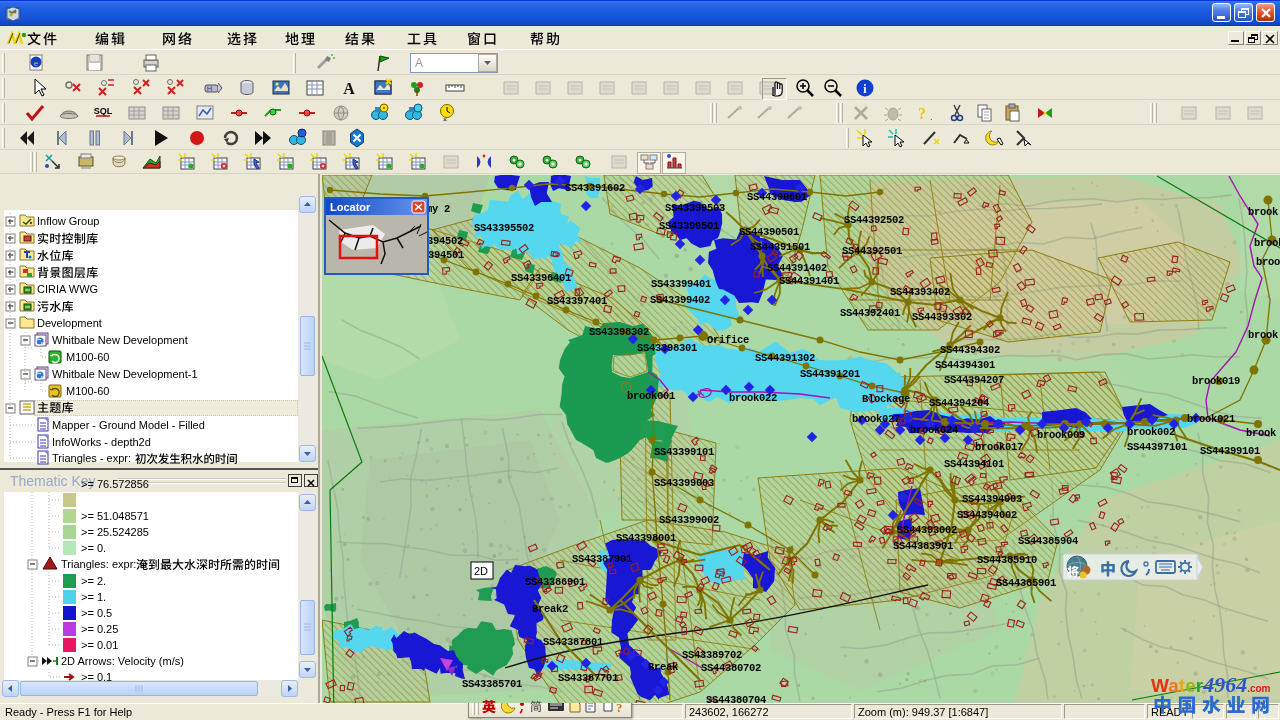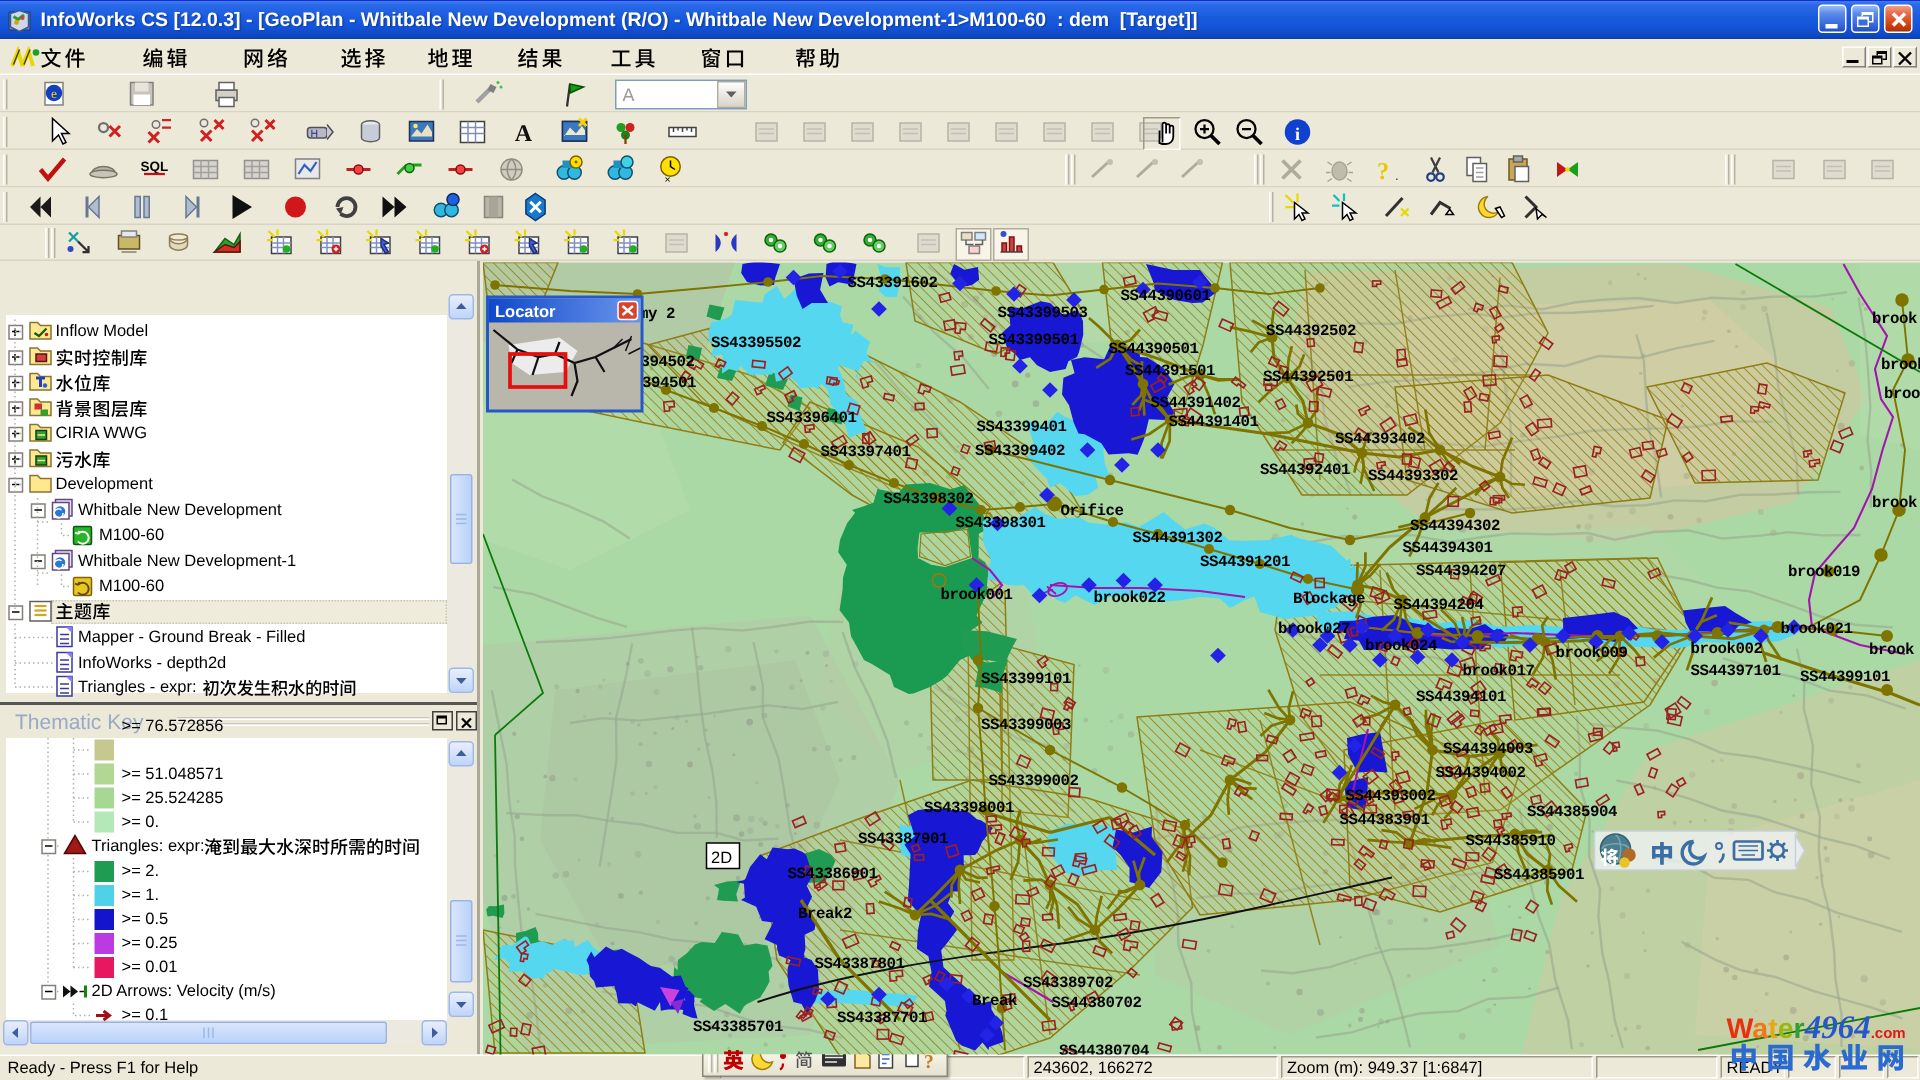--- a/index.html
+++ b/index.html
@@ -12,21 +12,20 @@
 <div id="page">
 
 <div class="abs" style="left:0;top:0;width:1280px;height:26px;background:linear-gradient(#387df0 0%,#2a6ae8 8%,#1b5cdf 40%,#1353d8 70%,#0d47c0 92%,#0a3eb0 100%);border-top:1px solid #0831d9">
 <svg class="abs" style="left:5px;top:4px" width="18" height="18" viewBox="0 0 18 18">
 <rect x="1" y="3" width="14" height="12" rx="1" fill="#7a9ad0" stroke="#28427e"></rect>
 <path d="M2 4 L8 2 L14 4 L14 13 L8 16 L2 13 Z" fill="#cdd8ea" stroke="#3a5a96"></path>
 <path d="M4 6 l3 2 l4 -3" stroke="#2c9e2c" fill="none" stroke-width="2"></path>
 <circle cx="6" cy="10" r="1.6" fill="#e0a000"></circle>
         <circle cx="10" cy="7" r="1.4" fill="#d04040"></circle>
 </svg>
-<div class="abs" style="left:27px;top:4px;font-size:13px;font-weight:bold;color:#fff;text-shadow:1px 1px 1px #1040a0;white-space:nowrap">InfoWorks CS [12.0.3] - [GeoPlan - Whitbale New Development (R/O) - Whitbale New Development-1&gt;M100-60&nbsp;&nbsp;: dem&nbsp;&nbsp;[Target]]</div>
 </div>
 
 <div class="abs" style="left:1212px;top:3px;width:19px;height:19px;border-radius:3px;border:1px solid #fff;background:linear-gradient(#9cbcf8 0%,#5a8ae8 30%,#3a6ae0 70%,#2050c0 100%)">
       <div class="abs" style="left:4px;top:12px;width:8px;height:3px;background:#fff"></div>
     </div>
 <div class="abs" style="left:1234px;top:3px;width:19px;height:19px;border-radius:3px;border:1px solid #fff;background:linear-gradient(#9cbcf8 0%,#5a8ae8 30%,#3a6ae0 70%,#2050c0 100%)">
       <div class="abs" style="left:6px;top:4px;width:8px;height:7px;border:1px solid #fff;border-top-width:2px"></div>
       <div class="abs" style="left:3px;top:7px;width:8px;height:7px;border:1px solid #fff;border-top-width:2px;background:#3a6ae0"></div>
     </div>
 <div class="abs" style="left:1256px;top:3px;width:19px;height:19px;border-radius:3px;border:1px solid #fff;background:linear-gradient(#f0a080 0%,#e86a4a 30%,#d44310 70%,#b03000 100%)">
@@ -550,28 +549,28 @@
       <path d="M10 5 L6 8.5 L10 12 Z" fill="#3c5e9c"></path>
     </svg>
     <div class="abs" style="left:281px;top:680px;width:17px;height:17px;border-radius:3px;background:linear-gradient(#e8effc,#c0d4f8);border:1px solid #9cb8ec"></div>
     <svg class="abs" style="left:281px;top:680px" width="17" height="17">
       <path d="M7 5 L11 8.5 L7 12 Z" fill="#3c5e9c"></path>
     </svg>
     <div class="abs" style="left:20px;top:681px;width:238px;height:15px;border-radius:2px;background:linear-gradient(#d8e6fd,#bad2f9);border:1px solid #98b4e4"></div>
     <svg class="abs" style="left:135px;top:681px" width="9" height="15">
       <path d="M1 4 v7 M4 4 v7 M7 4 v7" stroke="#9cb8e6"></path>
     </svg>
-<div class="abs" style="left:37px;top:215px;font-size:11px;color:#000;white-space:nowrap">Inflow Model</div>
+<div class="abs" style="left:37px;top:215px;font-size:11px;color:#000;white-space:nowrap">Inflow Group</div>
 <div class="abs" style="left:37px;top:283px;font-size:11px;color:#000;white-space:nowrap">CIRIA WWG</div>
 <div class="abs" style="left:37px;top:317px;font-size:11px;color:#000;white-space:nowrap">Development</div>
 <div class="abs" style="left:52px;top:334px;font-size:11px;color:#000;white-space:nowrap">Whitbale New Development</div>
 <div class="abs" style="left:66px;top:351px;font-size:11px;color:#000;white-space:nowrap">M100-60</div>
 <div class="abs" style="left:52px;top:368px;font-size:11px;color:#000;white-space:nowrap">Whitbale New Development-1</div>
 <div class="abs" style="left:66px;top:385px;font-size:11px;color:#000;white-space:nowrap">M100-60</div>
-<div class="abs" style="left:52px;top:419px;font-size:11px;color:#000;white-space:nowrap">Mapper - Ground Break - Filled</div>
+<div class="abs" style="left:52px;top:419px;font-size:11px;color:#000;white-space:nowrap">Mapper - Ground Model - Filled</div>
 <div class="abs" style="left:52px;top:436px;font-size:11px;color:#000;white-space:nowrap">InfoWorks - depth2d</div>
 <div class="abs" style="left:52px;top:452px;font-size:11px;color:#000;white-space:nowrap">Triangles - expr:</div>
 <div class="abs" style="left:81px;top:478px;font-size:11px;color:#000;white-space:nowrap">&gt;= 76.572856</div>
 <div class="abs" style="left:81px;top:510px;font-size:11px;color:#000;white-space:nowrap">&gt;= 51.048571</div>
 <div class="abs" style="left:81px;top:526px;font-size:11px;color:#000;white-space:nowrap">&gt;= 25.524285</div>
 <div class="abs" style="left:81px;top:542px;font-size:11px;color:#000;white-space:nowrap">&gt;= 0.</div>
 <div class="abs" style="left:61px;top:558px;font-size:11px;color:#000;white-space:nowrap">Triangles: expr:</div>
 <div class="abs" style="left:81px;top:575px;font-size:11px;color:#000;white-space:nowrap">&gt;= 2.</div>
 <div class="abs" style="left:81px;top:591px;font-size:11px;color:#000;white-space:nowrap">&gt;= 1.</div>
 <div class="abs" style="left:81px;top:607px;font-size:11px;color:#000;white-space:nowrap">&gt;= 0.5</div>

